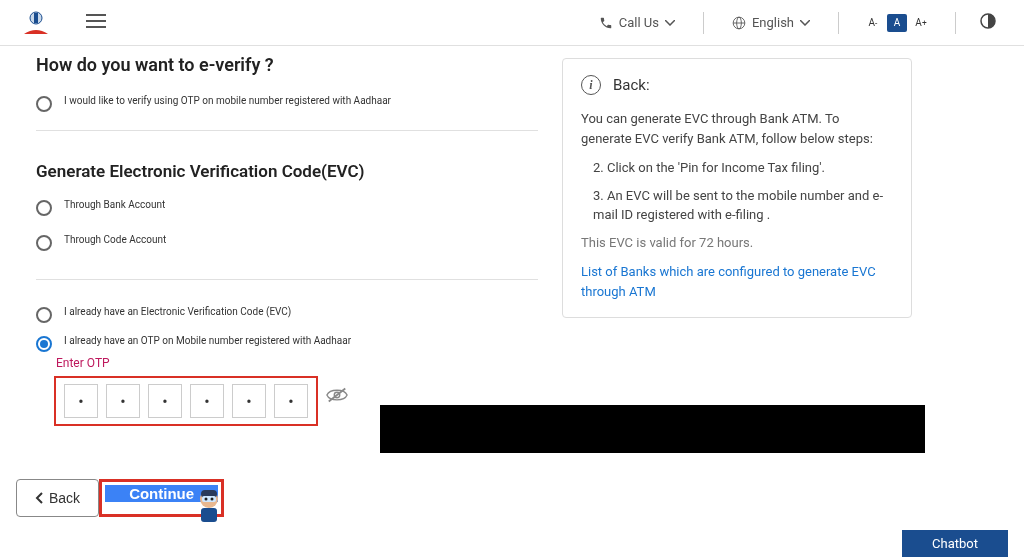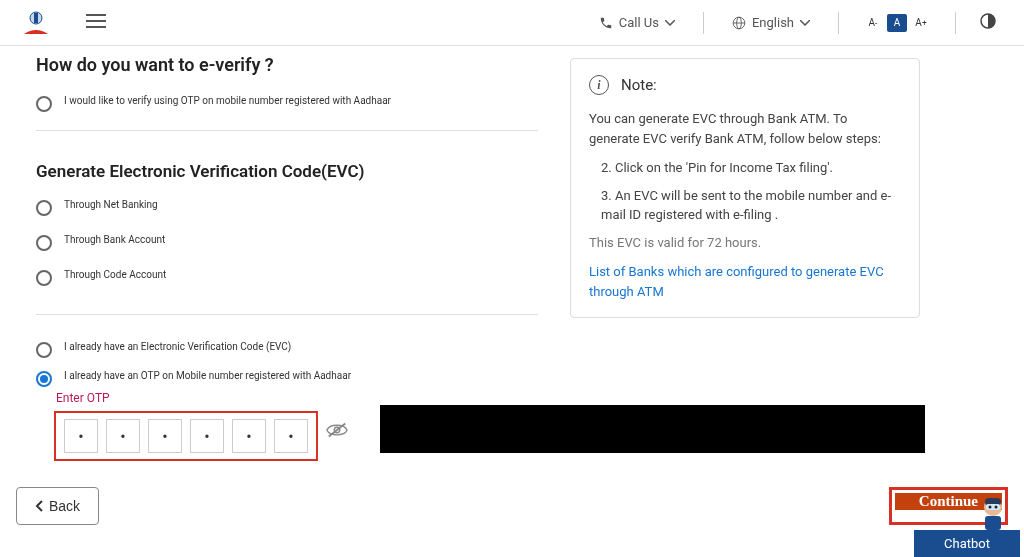--- a/index.html
+++ b/index.html
@@ -8,21 +8,21 @@
   .logo { width: 40px; height: 34px; display: flex; align-items: center; justify-content: center; }
   .menu-icon { margin-left: 30px; cursor: pointer; }
   .header-right { margin-left: auto; display: flex; align-items: center; gap: 12px; }
   .header-item { display: flex; align-items: center; gap: 6px; padding: 0 16px; color: #555; font-size: 13px; cursor: pointer; }
   .header-sep { width: 1px; height: 22px; background: #ccc; }
   .font-controls { display: flex; gap: 4px; align-items: center; padding: 0 12px; }
   .font-btn { width: 20px; height: 18px; display: flex; align-items: center; justify-content: center; font-size: 10px; cursor: pointer; }
   .font-btn.active { background: #1a4d8f; color: #fff; border-radius: 2px; }
   .contrast { padding: 0 12px; cursor: pointer; }
 
-  .content { display: flex; padding: 8px 36px 0 36px; gap: 32px; }
+  .content { display: flex; padding: 8px 36px 0 36px; gap: 24px; }
   .left-col { width: 502px; }
   .right-col { width: 350px; padding-top: 4px; }
 
   h2 { font-size: 18px; font-weight: 600; color: #222; margin-bottom: 20px; }
   h3 { font-size: 17px; font-weight: 600; color: #222; margin-top: 30px; margin-bottom: 18px; }
 
   .radio-row { display: flex; align-items: flex-start; gap: 12px; margin-bottom: 18px; }
   .radio { width: 16px; height: 16px; border: 2px solid #666; border-radius: 50%; flex-shrink: 0; position: relative; cursor: pointer; margin-top: 1px; }
   .radio.selected { border-color: #1976d2; }
   .radio.selected::after { content: ""; position: absolute; width: 8px; height: 8px; background: #1976d2; border-radius: 50%; top: 2px; left: 2px; }
@@ -39,27 +39,27 @@
   .note-validity { color: #777; margin-top: 6px; margin-bottom: 8px; }
   .note-link { color: #1976d2; cursor: pointer; line-height: 1.5; }
 
   .otp-section { margin-top: -6px; }
   .enter-otp-label { font-size: 12px; color: #be185d; margin-left: 20px; margin-bottom: 6px; }
   .otp-wrap { border: 2px solid #d93025; padding: 6px 8px; display: inline-flex; gap: 8px; margin-left: 18px; }
   .otp-box { width: 34px; height: 34px; border: 1px solid #ccc; text-align: center; font-size: 16px; display: flex; align-items: center; justify-content: center; }
   .eye-icon { display: inline-flex; align-items: center; margin-left: 8px; color: #888; cursor: pointer; position: relative; top: 10px; }
   .black-bar { position: absolute; left: 380px; top: 405px; width: 545px; height: 48px; background: #000; }
 
-  .footer-btns { position: absolute; bottom: 32px; left: 16px; right: 16px; display: flex; justify-content: space-between; }
+  .footer-btns { position: absolute; bottom: 40px; left: 16px; right: 16px; display: flex; }
   .back-btn { display: flex; align-items: center; gap: 6px; border: 1px solid #888; background: #fff; padding: 10px 18px; border-radius: 4px; font-size: 14px; color: #333; cursor: pointer; }
   .continue-wrap { border: 3px solid #d93025; padding: 3px; position: relative; }
-  .continue-btn { background: #c2410c; color: #fff; border: none; padding: 0 24px; font-size: 15px; font-weight: 600; cursor: pointer; font-family: Liberation Serif, serif; }
+  .continue-btn { background: #3b82f6; color: #fff; border: none; padding: 0 24px; font-size: 15px; font-weight: 600; cursor: pointer; }
   .avatar { position: absolute; right: -6px; top: 4px; width: 36px; height: 36px;}
 
-  .chatbot { position: absolute; bottom: 0; right: 4px; background: #1a4d8f; color: #fff; padding: 6px 30px; font-size: 13px; cursor: pointer; }
+  .chatbot { position: absolute; bottom: 0; right: 16px; background: #1a4d8f; color: #fff; padding: 6px 30px; font-size: 13px; cursor: pointer; }
 </style>
 </head>
 <body>
 
 <div class="header">
   <div class="logo">
     <svg width="32" height="30" viewBox="0 0 32 30">
         <circle cx="16" cy="10" r="6" fill="#c8d8ea" stroke="#1a4d8f" stroke-width="1"></circle>
         <rect x="14" y="5" width="4" height="10" fill="#1a4d8f"></rect>
         <path d="M4 26 Q16 18 28 26" fill="#d93025"></path>
@@ -116,24 +116,20 @@
 
     <div class="radio-row">
       <div class="radio"></div>
       <div class="radio-label">I would like to verify using OTP on mobile number registered with Aadhaar</div>
     </div>
 
     <div class="divider"></div>
 
     <h3>Generate Electronic Verification Code(EVC)</h3>
 
-    <div class="radio-row">
-      <div class="radio"></div>
-      <div class="radio-label">Through Net Banking</div>
-    </div>
     <div class="radio-row">
       <div class="radio"></div>
       <div class="radio-label">Through Bank Account</div>
     </div>
     <div class="radio-row">
       <div class="radio"></div>
       <div class="radio-label">Through Code Account</div>
     </div>
 
     <div class="divider" style="margin-top:28px"></div>
@@ -163,21 +159,21 @@
             <line x1="3" y1="16" x2="21" y2="2" stroke="#888" stroke-width="2"></line>
           </svg>
       </span>
     </div>
   </div>
 
   <div class="right-col">
     <div class="note-box">
       <div class="note-head">
         <div class="info-icon">i</div>
-        <div class="note-title">Note:</div>
+        <div class="note-title">Back:</div>
       </div>
       <p>You can generate EVC through Bank ATM. To generate EVC verify Bank ATM, follow below steps:</p>
       <div class="step">2. Click on the 'Pin for Income Tax filing'.</div>
       <div class="step">3. An EVC will be sent to the mobile number and e-mail ID registered with e-filing .</div>
       <p class="note-validity">This EVC is valid for 72 hours.</p>
       <div class="note-link">List of Banks which are configured to generate EVC through ATM</div>
     </div>
   </div>
 </div>
 

